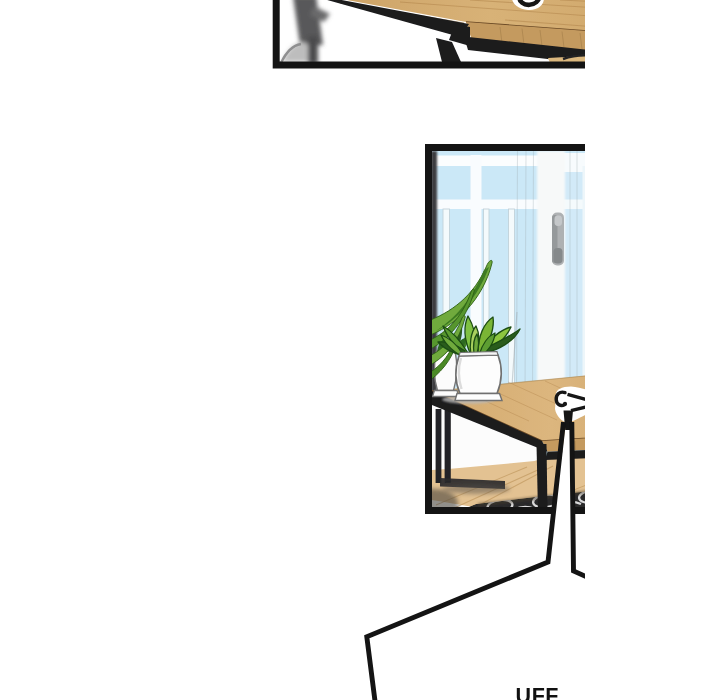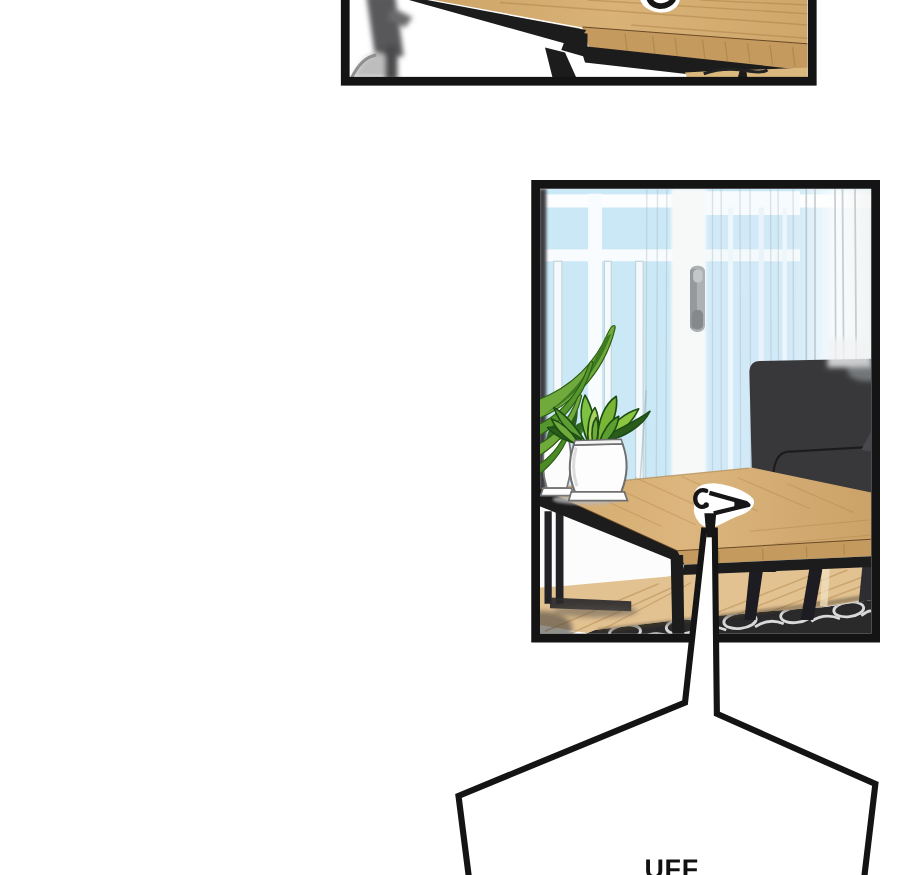--- a/index.html
+++ b/index.html
@@ -1,16 +1,16 @@
 <!DOCTYPE html>
 <html><head>
 <meta charset="utf-8">
 <style>
   html,body{margin:0;padding:0;background:#ffffff;}
-  #page{width:720px;height:700px;position:relative;overflow:hidden;font-family:"Liberation Sans",sans-serif;}
+  #page{width:585px;height:700px;position:relative;overflow:hidden;font-family:"Liberation Sans",sans-serif;}
 </style>
 </head>
 <body>
 <div id="page">
 <svg width="720" height="700" viewBox="0 0 720 700">
 <defs>
   <clipPath id="p1clip">
           <rect x="279" y="-5" width="367" height="67"></rect>
         </clipPath>
   <clipPath id="p2clip">

